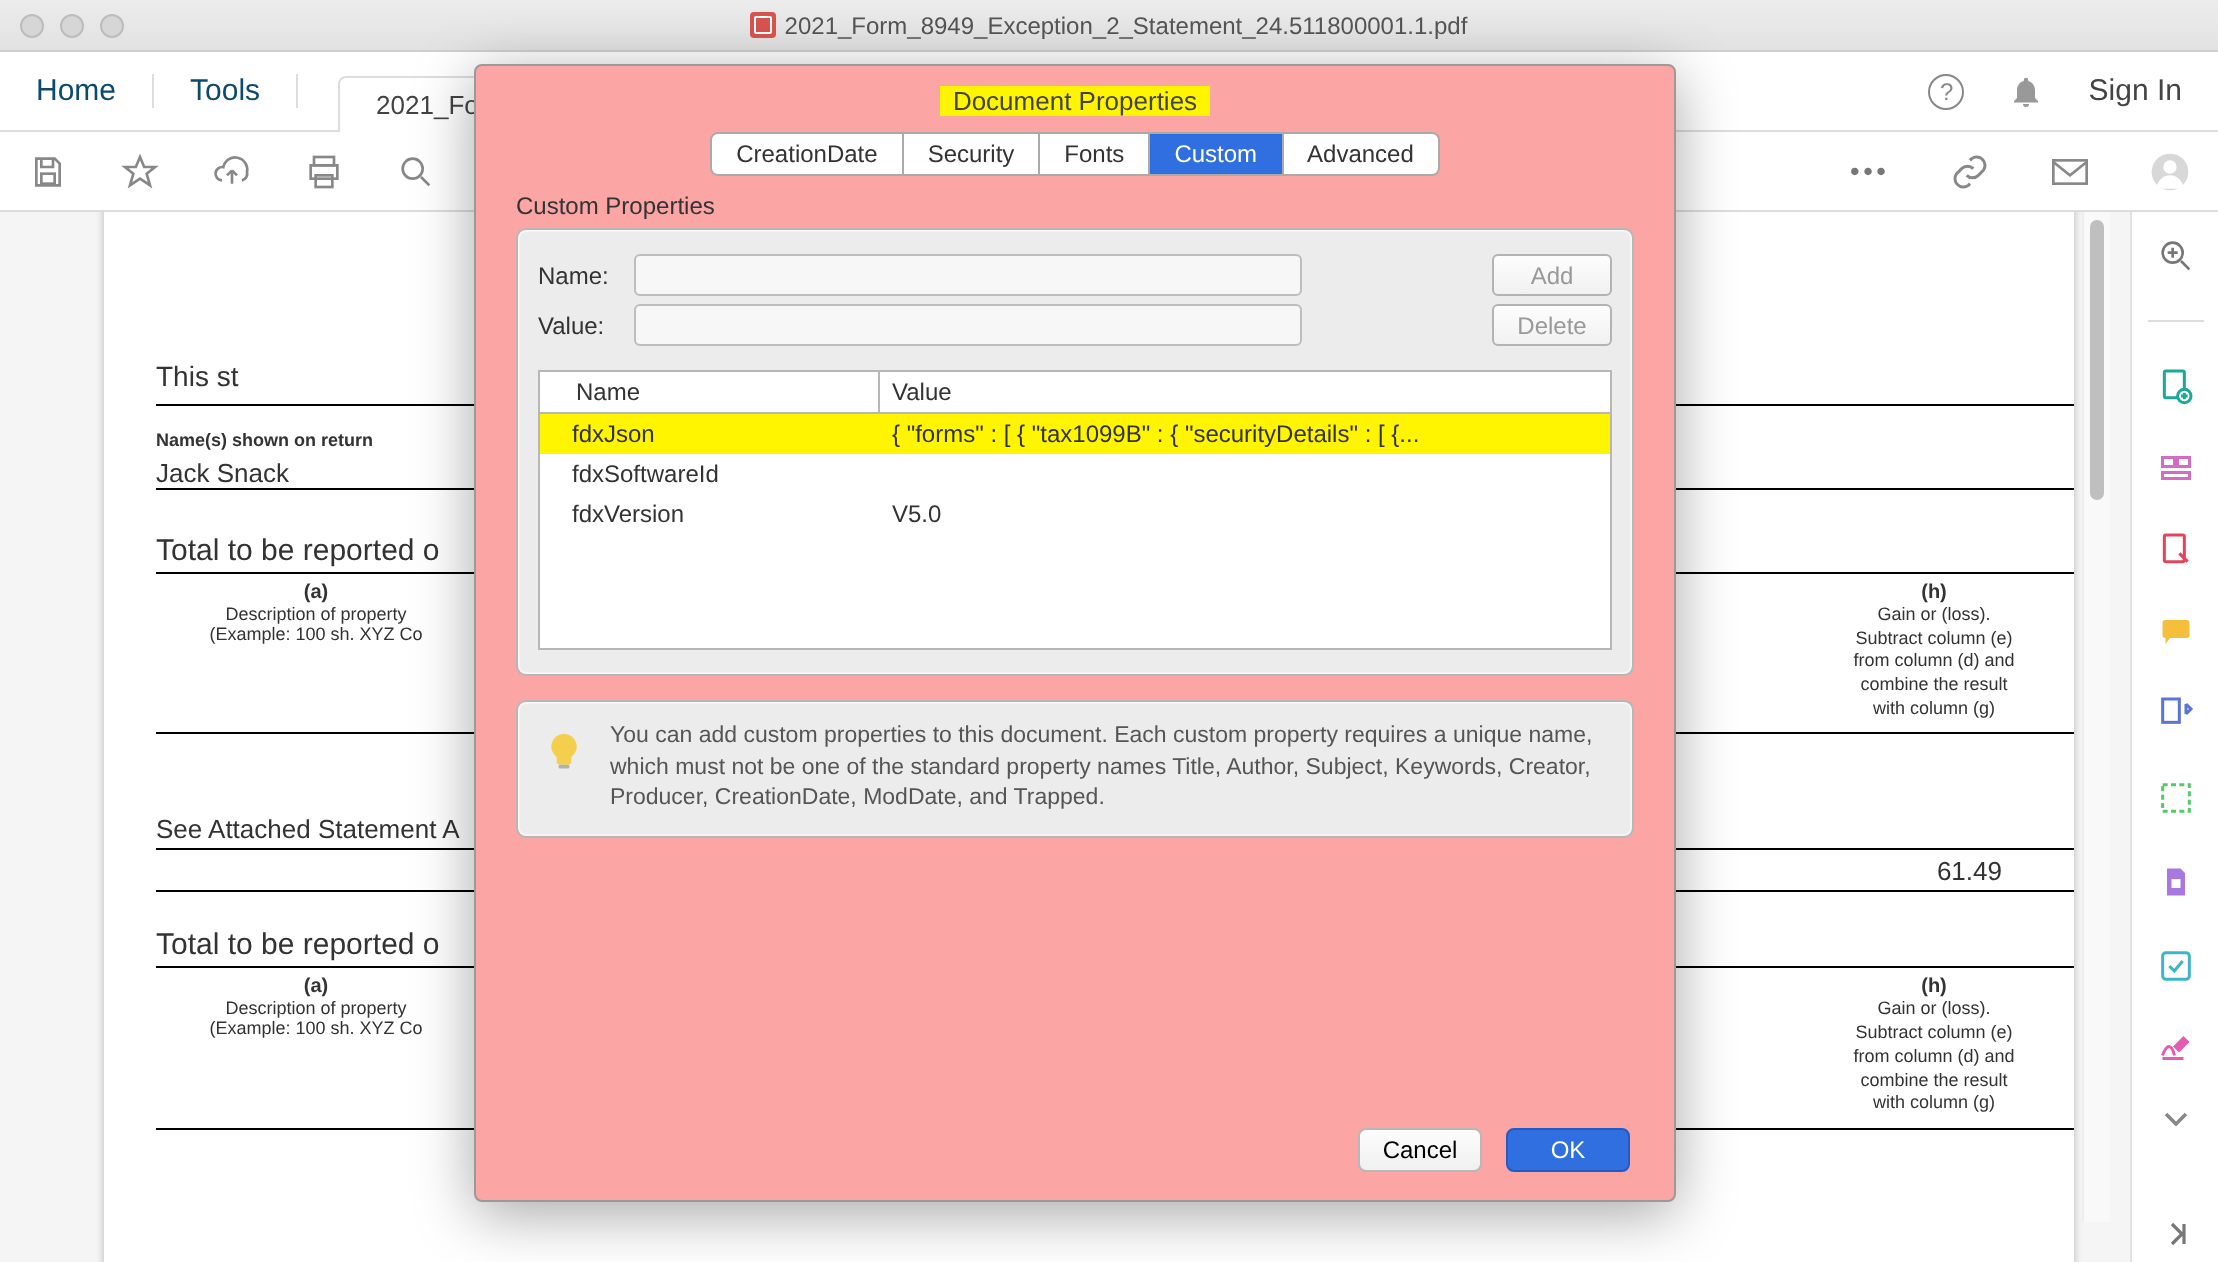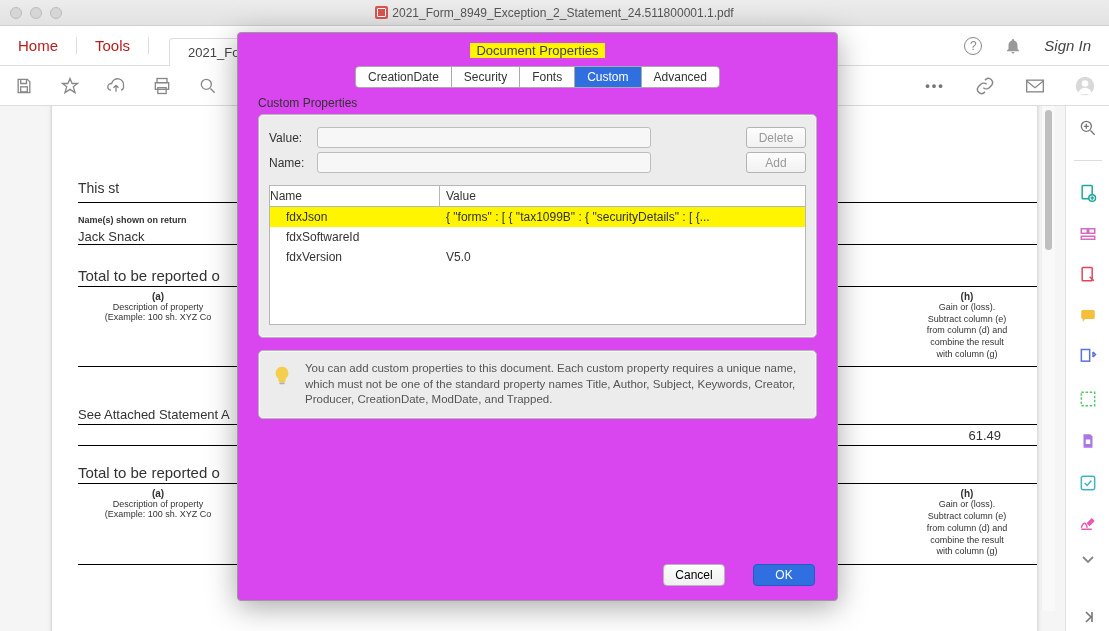--- a/index.html
+++ b/index.html
@@ -9,28 +9,28 @@
 .titlebar { height: 26px; background: linear-gradient(#ececec,#e2e2e2); border-bottom: 1px solid #cfcfcf; display: flex; align-items: center; position: relative; }
 .traffic { display: flex; gap: 8px; margin-left: 10px; }
 .tl { width: 12px; height: 12px; border-radius: 50%; background: #d6d6d6; border: 1px solid #bcbcbc; }
 .win-title { position: absolute; left: 0; right: 0; text-align: center; font-size: 12px; color: #555; display: flex; justify-content: center; align-items: center; gap: 4px; }
 .pdf-badge { width: 13px; height: 13px; background: #d9534f; border-radius: 2px; display: inline-block; position: relative; }
 .pdf-badge::after { content: ""; position: absolute; inset: 2px; border: 1px solid #fff; border-radius: 1px; }
 
 
 .tabrow { height: 40px; border-bottom: 1px solid #ddd; display: flex; align-items: stretch; position: relative; }
 .tabrow .left { display: flex; align-items: center; }
-.tabrow .hometab { padding: 0 18px; font-size: 15px; color: #b91c1c; display: flex; align-items: center; border-right: 1px solid #ddd; }
+.tabrow .hometab { padding: 0 18px; font-size: 15px; color: #0c4a6e; display: flex; align-items: center; border-right: 1px solid #ddd; }
 .filetab { margin-left: 20px; display: flex; align-items: center; font-size: 13px; color: #444; background: #fff; border-top: 1px solid #ddd; border-left: 1px solid #ddd; border-right: 1px solid #ddd; border-radius: 4px 4px 0 0; height: 28px; align-self: flex-end; padding: 0 18px; margin-bottom: -1px; }
 .tabrow .right { margin-left: auto; display: flex; align-items: center; gap: 22px; padding-right: 18px; }
 .circ-icon { width: 18px; height: 18px; border: 1.5px solid #888; border-radius: 50%; position: relative; }
 .circ-icon::after { content: "?"; position: absolute; inset: 0; display: flex; align-items: center; justify-content: center; font-size: 12px; color: #888; }
 .bell-icon { width: 18px; height: 18px; position: relative; }
 .bell-icon svg { width: 18px; height: 18px; fill: #999; }
-.signin { font-size: 15px; color: #444; font-style: italic; }
+.signin { font-size: 15px; color: #444; }
 
 
 .toolbar { height: 40px; border-bottom: 1px solid #ddd; display: flex; align-items: center; padding: 0 14px; }
 .tb-left { display: flex; gap: 26px; align-items: center; }
 .tb-right { margin-left: auto; display: flex; gap: 30px; align-items: center; }
 .ico { width: 20px; height: 20px; display: flex; align-items: center; justify-content: center; color: #777; }
 
 
 .doc-wrap { position: absolute; top: 106px; bottom: 0; left: 0; right: 44px; overflow: hidden; background: #f5f5f5; }
 .doc-page { position: absolute; left: 52px; top: -4px; right: 28px; bottom: -20px; background: #fff; box-shadow: 0 0 4px rgba(0,0,0,0.25); padding: 8px 0 0 26px; }
@@ -55,48 +55,48 @@
 .doc-scroll { position: absolute; right: 10px; top: 0; bottom: 20px; width: 14px; background: #f9f9f9; border-left: 1px solid #eee; }
 .doc-thumb { position: absolute; left: 3px; right: 3px; top: 4px; height: 140px; background: #bfbfbf; border-radius: 4px; }
 
 
 .rpanel { position: absolute; top: 106px; right: 0; bottom: 0; width: 44px; background: #fff; border-left: 1px solid #e1e1e1; display: flex; flex-direction: column; align-items: center; padding-top: 12px; gap: 22px; }
 .rp-ico { width: 22px; height: 22px; display: flex; align-items: center; justify-content: center; font-size: 18px; }
 .rp-sep { width: 28px; border-top: 1px solid #ddd; }
 .rp-grow { flex: 1; }
 
 
-.dialog { position: absolute; left: 237px; top: 32px; width: 601px; height: 569px; background: #d946ef; border: 1px solid #9a9a9a; box-shadow: 0 6px 30px rgba(0,0,0,0.35); border-radius: 4px; display: flex; flex-direction: column; }
+.dialog { position: absolute; left: 237px; top: 32px; width: 601px; height: 569px; background: #fca5a5; border: 1px solid #9a9a9a; box-shadow: 0 6px 30px rgba(0,0,0,0.35); border-radius: 4px; display: flex; flex-direction: column; }
 .dlg-title { text-align: center; font-size: 13px; color: #444; padding: 10px 0 8px; }
 .dlg-title span { background: #fff500; padding: 0 6px; }
 .tabbar { display: flex; justify-content: center; }
 .tabstrip { display: flex; border: 1px solid #aaa; border-radius: 4px; overflow: hidden; }
 .tabstrip .t { padding: 3px 12px; font-size: 12px; background: #fff; border-right: 1px solid #aaa; color: #333; }
 .tabstrip .t:last-child { border-right: none; }
 .tabstrip .t.sel { background: #2f6fe0; color: #fff; }
 .dlg-body { padding: 8px 20px 12px; flex: 1; display: flex; flex-direction: column; }
 .cp-title { font-size: 12px; color: #333; margin: 0 0 4px 0; }
 .props-box { border: 1px solid #b7b7b7; border-radius: 5px; background: #ececec; box-shadow: inset 0 0 0 1px #f5f5f5; padding: 8px 10px 12px; }
 .form-row { display: flex; align-items: center; margin: 4px 0; }
 .form-row label { width: 48px; font-size: 12px; color: #333; }
 .form-row input { flex: 0 0 334px; height: 21px; border: 1px solid #bdbdbd; border-radius: 3px; background: #f7f7f7; padding: 0 4px; }
 .btn-col { margin-left: auto; }
 .sm-btn { width: 60px; height: 21px; font-size: 12px; border: 1px solid #b3b3b3; border-radius: 3px; background: linear-gradient(#fdfdfd,#f1f1f1); color: #999; }
 .prop-table { margin-top: 12px; border: 1px solid #b7b7b7; background: #fff; height: 140px; overflow: hidden; position: relative; }
 .pt-head { display: flex; border-bottom: 1px solid #b7b7b7; font-size: 12px; color: #333; background: #fff; }
-.pt-head .c1 { width: 170px; padding: 3px 0; border-right: 1px solid #b7b7b7; }
+.pt-head .c1 { width: 170px; padding: 3px 18px; border-right: 1px solid #b7b7b7; }
 .pt-head .c2 { flex: 1; padding: 3px 6px; }
 .pt-row { display: flex; font-size: 12px; padding: 2px 0; }
 .pt-row .c1 { width: 170px; padding: 1px 6px 1px 16px; }
 .pt-row .c2 { flex: 1; padding: 1px 6px; white-space: nowrap; overflow: hidden; }
 .pt-row.hl { background: #fff500; }
 .info-box { border: 1px solid #b7b7b7; border-radius: 5px; background: #ececec; box-shadow: inset 0 0 0 1px #f5f5f5; padding: 10px 12px; margin-top: 12px; display: flex; gap: 12px; align-items: flex-start; }
 .bulb { width: 22px; height: 22px; flex-shrink: 0; margin-top: 4px; }
 .info-text { font-size: 11.5px; color: #555; line-height: 1.35; }
-.dlg-foot { display: flex; justify-content: flex-end; gap: 28px; padding: 10px 22px 14px; }
+.dlg-foot { display: flex; justify-content: flex-end; gap: 12px; padding: 10px 22px 14px; }
 .dlg-btn { min-width: 62px; height: 22px; font-size: 12px; border-radius: 4px; border: 1px solid #b7b7b7; background: linear-gradient(#fdfdfd,#f0f0f0); }
 .dlg-btn.primary { background: #2f6fe0; color: #fff; border-color: #245bc0; }
 </style>
 </head>
 <body>
 
 <div class="titlebar">
   <div class="traffic">
     <div class="tl"></div>
     <div class="tl"></div>
@@ -322,28 +322,28 @@
       <div class="t">Security</div>
       <div class="t">Fonts</div>
       <div class="t sel">Custom</div>
       <div class="t">Advanced</div>
     </div>
   </div>
   <div class="dlg-body">
     <div class="cp-title">Custom Properties</div>
     <div class="props-box">
       <div class="form-row">
+        <label>Name:</label>
+        <input type="text" style="">
+        <div class="btn-col"><button class="sm-btn">Add</button></div>
+      </div>
+      <div class="form-row">
         <label>Value:</label>
         <input type="text" style="">
         <div class="btn-col"><button class="sm-btn">Delete</button></div>
-      </div>
-      <div class="form-row">
-        <label>Name:</label>
-        <input type="text" style="">
-        <div class="btn-col"><button class="sm-btn">Add</button></div>
       </div>
       <div class="prop-table">
         <div class="pt-head">
           <div class="c1">Name</div>
           <div class="c2">Value</div>
         </div>
         <div class="pt-row hl">
           <div class="c1">fdxJson</div>
           <div class="c2">{    "forms" : [ {    "tax1099B" : {    "securityDetails" : [ {...</div>
         </div>

